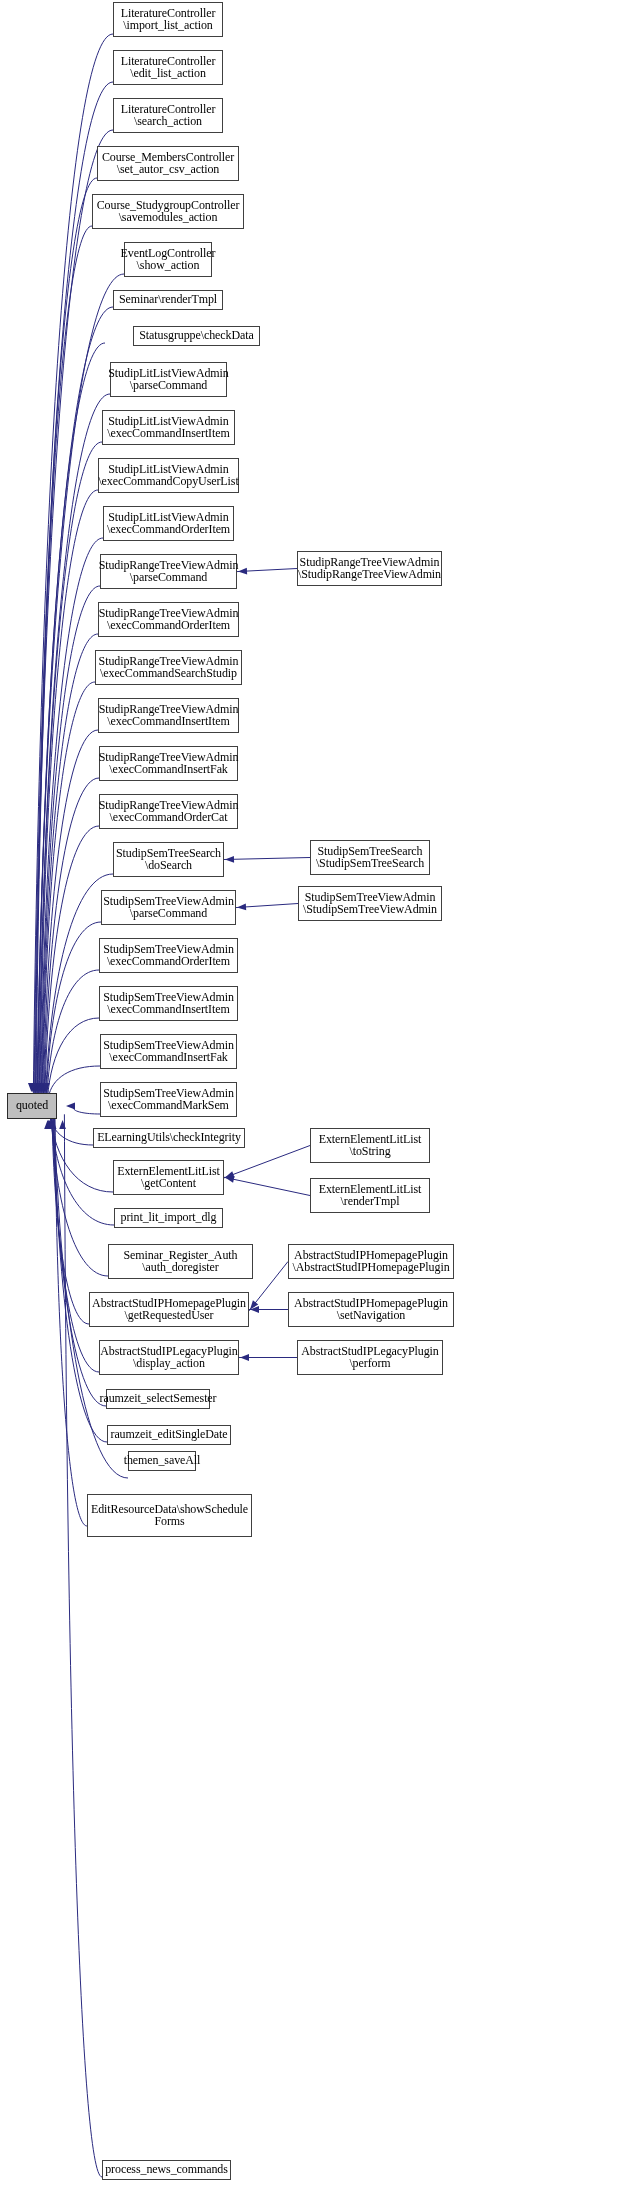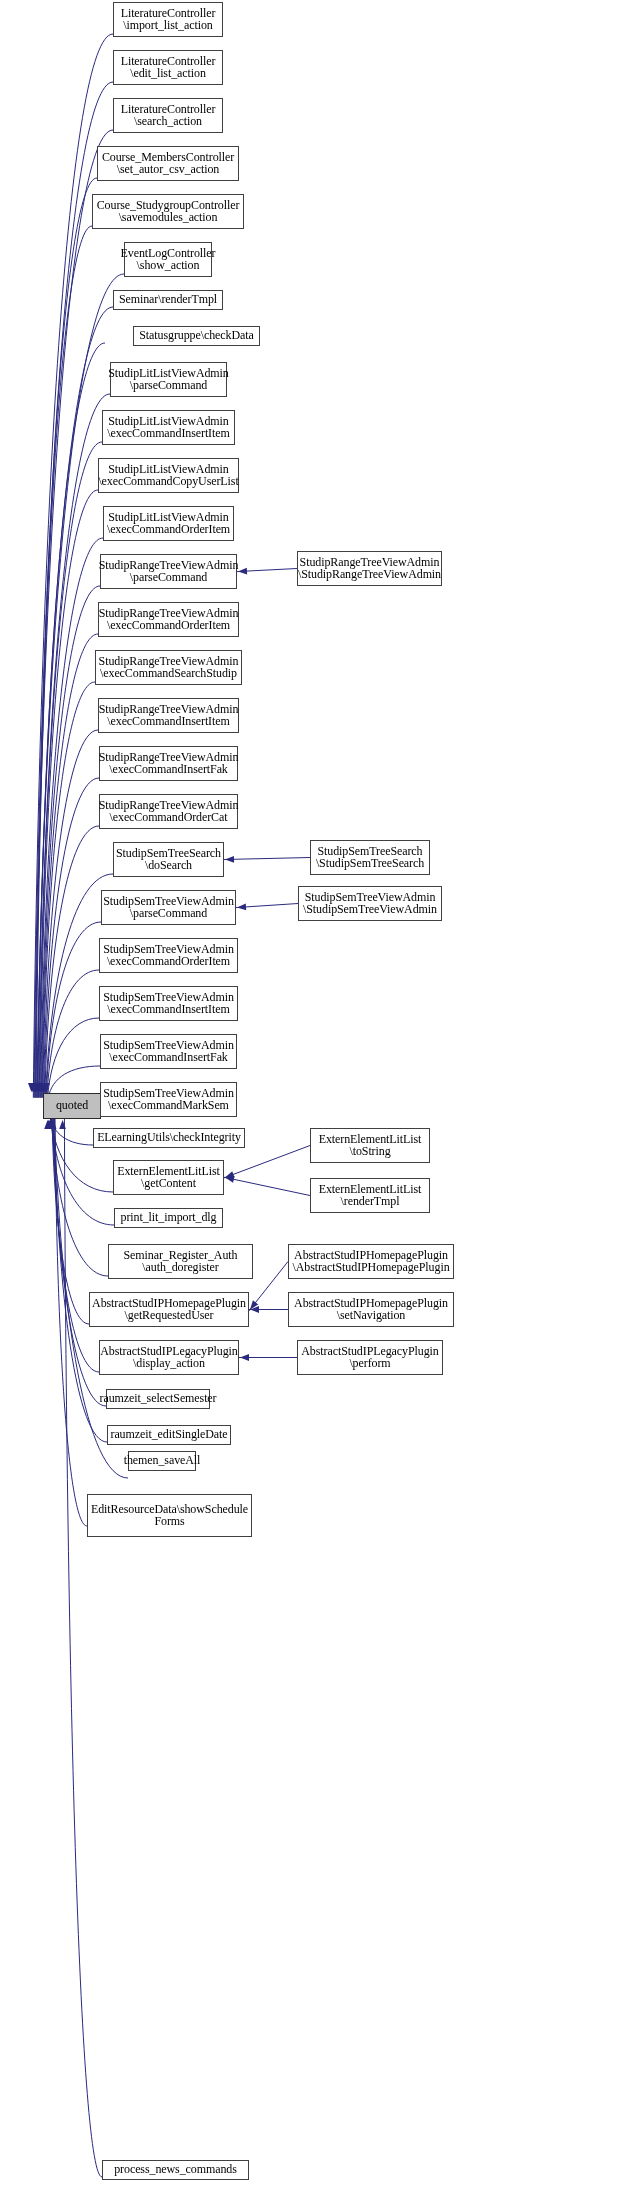--- a/index.html
+++ b/index.html
@@ -131,21 +131,21 @@
       <path d="M310,1195.5 L216.2,1175.6" fill="none" stroke="#2a2a7f" stroke-width="1"></path>
       <polygon points="225.00,1177.50 234.51,1176.04 233.10,1182.69" fill="#2a2a7f"></polygon>
       <path d="M288,1261.5 L244.4,1316.6" fill="none" stroke="#2a2a7f" stroke-width="1"></path>
       <polygon points="250.00,1309.50 252.92,1300.33 258.25,1304.55" fill="#2a2a7f"></polygon>
       <path d="M288,1309.5 L241.0,1309.5" fill="none" stroke="#2a2a7f" stroke-width="1"></path>
       <polygon points="250.00,1309.50 259.00,1306.10 259.00,1312.90" fill="#2a2a7f"></polygon>
       <path d="M297,1357.5 L231.0,1357.5" fill="none" stroke="#2a2a7f" stroke-width="1"></path>
       <polygon points="240.00,1357.50 249.00,1354.10 249.00,1360.90" fill="#2a2a7f"></polygon>
     </svg>
   <div id="node-layer">
-      <div class="node root" style="left: 7px; top: 1093px; width: 58px; height: 26px; margin-left: 36px;"><span>quoted</span></div>
+      <div class="node root" style="left: 7px; top: 1093px; width: 50px; height: 26px;"><span>quoted</span></div>
       <div class="node" style="left: 113px; top: 2px; width: 110px; height: 35px;"><span>LiteratureController
 \import_list_action</span></div>
       <div class="node" style="left: 113px; top: 50px; width: 110px; height: 35px;"><span>LiteratureController
 \edit_list_action</span></div>
       <div class="node" style="left: 113px; top: 98px; width: 110px; height: 35px;"><span>LiteratureController
 \search_action</span></div>
       <div class="node" style="left: 97px; top: 146px; width: 142px; height: 35px;"><span>Course_MembersController
 \set_autor_csv_action</span></div>
       <div class="node" style="left: 92px; top: 194px; width: 152px; height: 35px;"><span>Course_StudygroupController
 \savemodules_action</span></div>
@@ -193,21 +193,21 @@
 \auth_doregister</span></div>
       <div class="node" style="left: 89px; top: 1292px; width: 160px; height: 35px;"><span>AbstractStudIPHomepagePlugin
 \getRequestedUser</span></div>
       <div class="node" style="left: 99px; top: 1340px; width: 140px; height: 35px;"><span>AbstractStudIPLegacyPlugin
 \display_action</span></div>
       <div class="node" style="left: 106px; top: 1389px; width: 104px; height: 20px;"><span>raumzeit_selectSemester</span></div>
       <div class="node" style="left: 107px; top: 1425px; width: 124px; height: 20px;"><span>raumzeit_editSingleDate</span></div>
       <div class="node" style="left: 128px; top: 1451px; width: 68px; height: 20px;"><span>themen_saveAll</span></div>
       <div class="node" style="left: 87px; top: 1494px; width: 165px; height: 43px;"><span>EditResourceData\showSchedule
 Forms</span></div>
-      <div class="node" style="left: 102px; top: 2160px; width: 147px; height: 20px;"><span>process_news_commands</span></div>
+      <div class="node" style="left: 102px; top: 2160px; width: 129px; height: 20px;"><span>process_news_commands</span></div>
       <div class="node" style="left: 297px; top: 551px; width: 145px; height: 35px;"><span>StudipRangeTreeViewAdmin
 \StudipRangeTreeViewAdmin</span></div>
       <div class="node" style="left: 310px; top: 840px; width: 120px; height: 35px;"><span>StudipSemTreeSearch
 \StudipSemTreeSearch</span></div>
       <div class="node" style="left: 298px; top: 886px; width: 144px; height: 35px;"><span>StudipSemTreeViewAdmin
 \StudipSemTreeViewAdmin</span></div>
       <div class="node" style="left: 310px; top: 1128px; width: 120px; height: 35px;"><span>ExternElementLitList
 \toString</span></div>
       <div class="node" style="left: 310px; top: 1178px; width: 120px; height: 35px;"><span>ExternElementLitList
 \renderTmpl</span></div>

